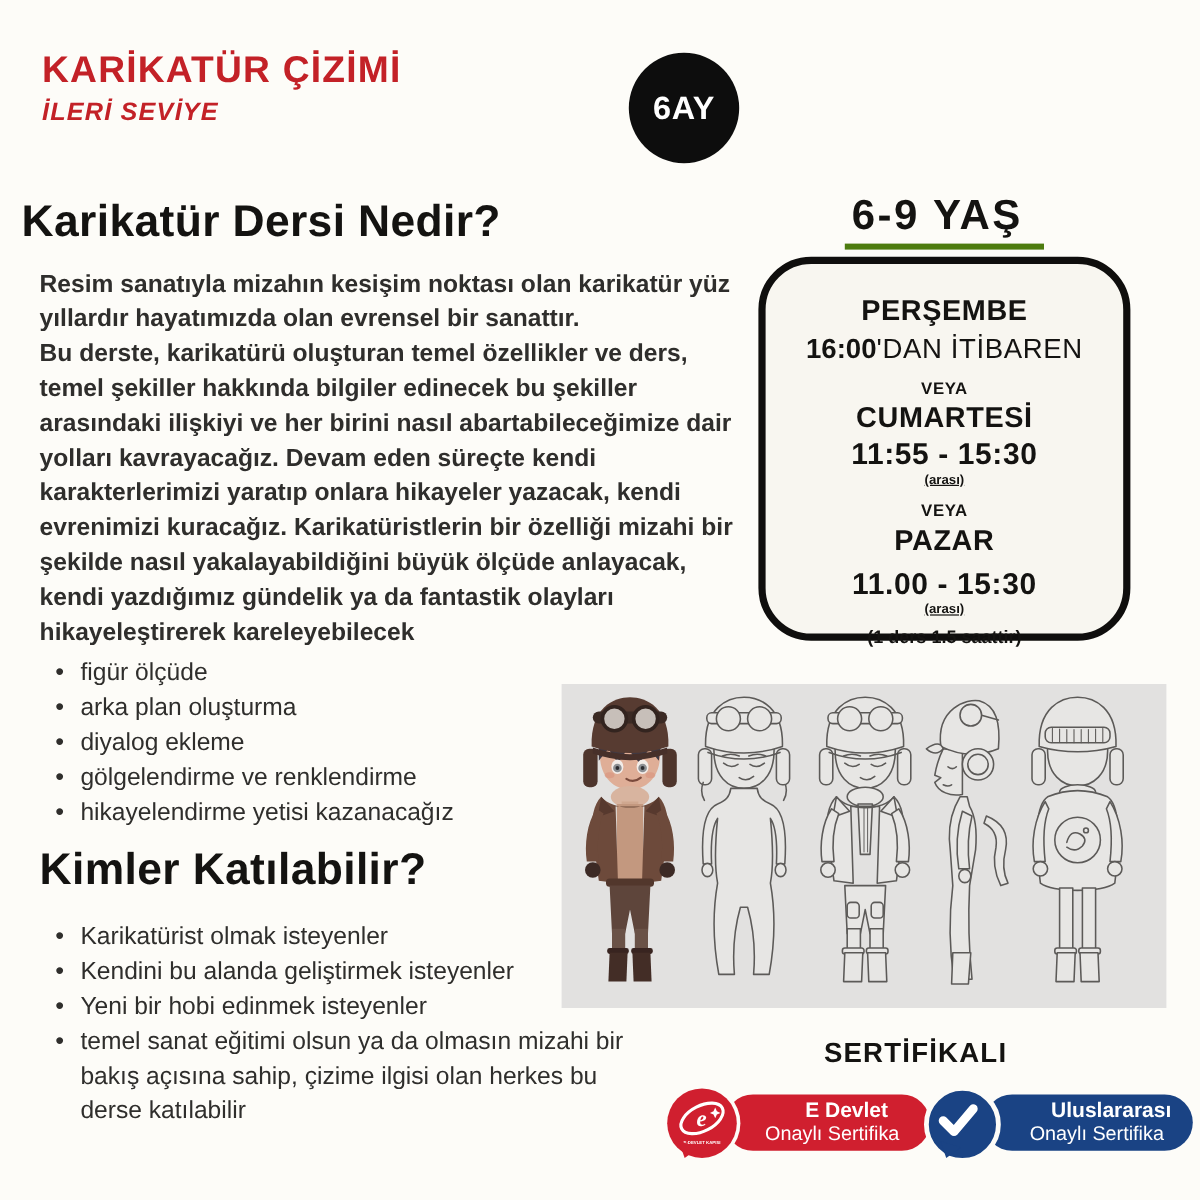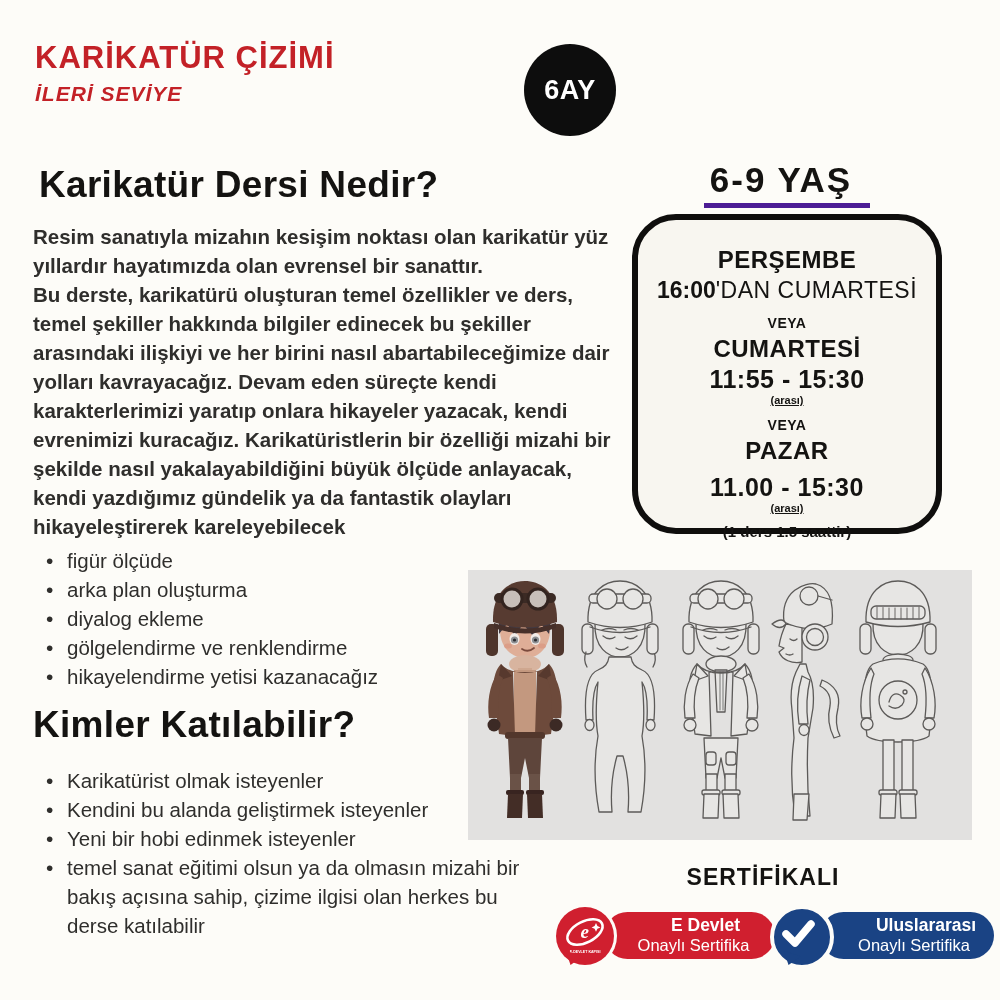--- a/index.html
+++ b/index.html
@@ -7,33 +7,33 @@
     position:relative;width:1000px;height:1000px;overflow:hidden;
     background:#fdfcf8;font-family:"Liberation Sans",sans-serif;color:#2f2e2c;
   }
   
   .brand-title{position:absolute;left:35px;top:40px;font-size:31px;font-weight:800;letter-spacing:1px;color:#c32127;}
   .brand-sub{position:absolute;left:35px;top:82px;font-size:21px;font-weight:800;font-style:italic;letter-spacing:1px;color:#c32127;}
   .badge-6ay{position:absolute;left:524px;top:44px;width:92px;height:92px;border-radius:50%;background:#0d0d0d;
     display:flex;align-items:center;justify-content:center;color:#fff;font-size:27px;font-weight:800;letter-spacing:.5px;}
   
   .sec-heading{position:absolute;font-size:37px;font-weight:800;color:#141311;letter-spacing:.3px;}
-  .about-heading{left:39px;top:164px;}
+  .about-heading{left:18px;top:164px;}
   .who-heading{left:33px;top:704px;}
   .about-text{position:absolute;left:33px;top:222px;width:596px;font-size:20.5px;line-height:29px;font-weight:bold;}
   .about-text p{margin:0;}
   ul.bullets{position:absolute;margin:0;padding:0;list-style:none;font-size:20.5px;line-height:29px;}
   ul.bullets li{position:relative;padding-left:27px;}
   ul.bullets li::before{content:"•";position:absolute;left:6px;top:0;font-size:21px;}
   .bullets-about{left:40px;top:546px;width:560px;}
   .bullets-who{left:40px;top:766px;width:480px;}
   
   .age-wrap{position:absolute;left:632px;top:160px;width:310px;text-align:center;}
   .age-label{display:inline-block;font-size:35px;font-weight:800;color:#141311;letter-spacing:2px;
-    border-bottom:5px solid #4c1d95;padding:0 18px 3px 6px;}
+    border-bottom:5px solid #4d7c0f;padding:0 18px 3px 6px;}
   .schedule-box{position:absolute;left:632px;top:214px;width:310px;height:320px;box-sizing:border-box;
     border:6px solid #0f0e0d;border-radius:44px;background:#f8f6f0;
     display:flex;flex-direction:column;align-items:center;text-align:center;color:#141311;}
   .sch-day{font-size:24px;font-weight:800;letter-spacing:.5px;}
   .sch-d1{margin-top:26px;}
   .sch-time-line{margin-top:3px;font-size:23px;}
   .sch-time-line .b{font-weight:800;}
   .sch-time-line .r{font-weight:400;letter-spacing:.5px;}
   .sch-or{margin-top:11px;font-size:14px;font-weight:800;letter-spacing:.5px;}
   .sch-time{font-size:25px;font-weight:800;margin-top:2px;letter-spacing:.5px;}
@@ -95,21 +95,21 @@
     <li>temel sanat eğitimi olsun ya da olmasın mizahi bir bakış açısına sahip, çizime ilgisi olan herkes bu derse katılabilir</li>
   </ul>
 
   <div class="age-wrap">
     <span class="age-label">6-9 YAŞ</span>
   </div>
 
   <div class="schedule-box">
     <div class="sch-day sch-d1">PERŞEMBE</div>
     <div class="sch-time-line">
-      <span class="b">16:00</span><span class="r">'DAN CUMARTESİ</span>
+      <span class="b">16:00</span><span class="r">'DAN İTİBAREN</span>
     </div>
     <div class="sch-or">VEYA</div>
     <div class="sch-day mt4">CUMARTESİ</div>
     <div class="sch-time">11:55 - 15:30</div>
     <div class="sch-small">(arası)</div>
     <div class="sch-or">VEYA</div>
     <div class="sch-day mt4">PAZAR</div>
     <div class="sch-time mt8">11.00 - 15:30</div>
     <div class="sch-small">(arası)</div>
     <div class="sch-note">(1 ders 1.5 saattir)</div>

